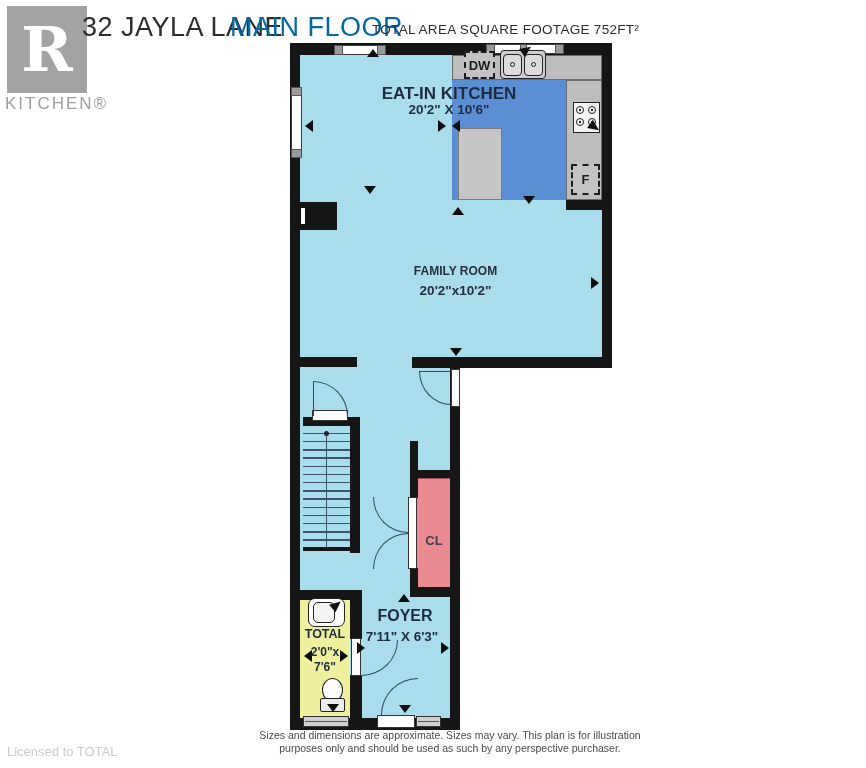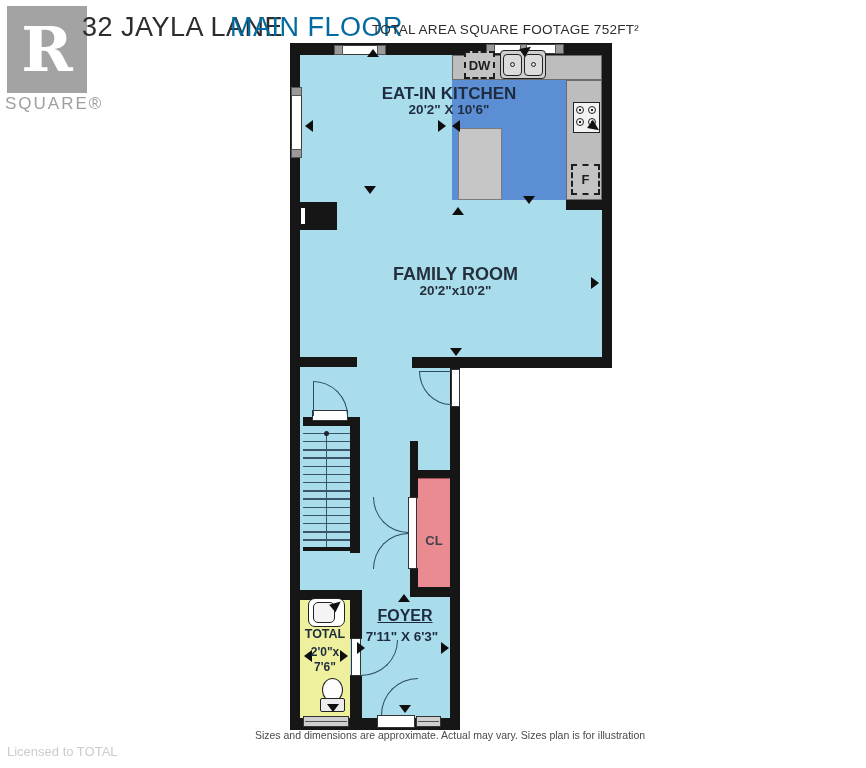--- a/index.html
+++ b/index.html
@@ -64,40 +64,40 @@
   .bsink-in{background:#f4f4f4;border:1.2px solid #222;border-radius:5px;box-sizing:border-box;}
   .faucet{width:0;height:0;border-top:5px solid transparent;border-bottom:5px solid transparent;
           border-left:11px solid #111;}
   .tbowl{background:#fdfdfd;border:1.5px solid #222;border-radius:50%;box-sizing:border-box;}
   .ttank{background:#ececec;border:1.5px solid #222;border-radius:2px;box-sizing:border-box;}
   .fireslit{background:#fff;}
   
   .roomlabel{text-align:center;color:#1f2c40;font-weight:600;}
   .t-kname{left:378px;top:84px;width:142px;font-size:17px;}
   .t-kdims{left:378px;top:102px;width:142px;font-size:13.5px;}
-  .t-fname{left:378px;top:264px;width:155px;font-size:18px;color:#26303c;}
+  .t-fname{left:378px;top:264px;width:155px;font-size:12px;color:#26303c;}
   .t-fdims{left:378px;top:283px;width:155px;font-size:13.5px;color:#26303c;}
   .t-cl{left:416px;top:533px;width:36px;font-size:13px;color:#42424c;font-weight:600;}
-  .t-foyer{left:358px;top:607px;width:94px;font-size:16px;text-decoration:underline;}
+  .t-foyer{left:358px;top:607px;width:94px;font-size:16px;}
   .t-foydims{left:350px;top:629px;width:104px;font-size:13.5px;}
   .t-bath{left:299px;top:627px;width:52px;font-size:12.5px;}
   .t-bathd1{left:299px;top:645px;width:52px;font-size:12px;}
   .t-bathd2{left:299px;top:660px;width:52px;font-size:12px;}
   
   .disclaimer{left:250px;top:729px;width:400px;text-align:center;font-size:10.5px;
               color:#4a4a4a;line-height:12.5px;}
   .license{left:7px;top:744px;font-size:13px;color:#cccccc;}
 </style>
 </head>
 <body>
 
 <div id="canvas">
 
   <div class="abs logo-box">R</div>
-  <div class="abs logo-text">SQUARE®</div>
+  <div class="abs logo-text">KITCHEN®</div>
   <div class="abs h-address">32 JAYLA LANE</div>
   <div class="abs h-floor">MAIN FLOOR</div>
   <div class="abs h-area">TOTAL AREA SQUARE FOOTAGE 752FT²</div>
 
   <div class="abs floor" style="left:300px;top:55px;width:302px;height:302px;"></div>
   <div class="abs floor" style="left:300px;top:357px;width:150px;height:361px;"></div>
   <div class="abs counter" style="left:452px;top:55px;width:150px;height:25px;"></div>
   <div class="abs counter" style="left:566px;top:80px;width:36px;height:120px;"></div>
   <div class="abs kblue" style="left:452px;top:80px;width:114px;height:120px;"></div>
   <div class="abs island" style="left:458px;top:128px;width:44px;height:72px;"></div>
@@ -201,17 +201,18 @@
   <div class="abs roomlabel t-fname">FAMILY ROOM</div>
   <div class="abs roomlabel t-fdims">20'2"x10'2"</div>
   <div class="abs roomlabel t-cl">CL</div>
   <div class="abs roomlabel t-foyer">FOYER</div>
   <div class="abs roomlabel t-foydims">7'11" X 6'3"</div>
   <div class="abs roomlabel t-bath">TOTAL</div>
   <div class="abs roomlabel t-bathd1">2'0"x</div>
   <div class="abs roomlabel t-bathd2">7'6"</div>
 
   <div class="abs disclaimer">
-    <div>Sizes and dimensions are approximate. Actual may vary. Sizes plan is for illustration</div>
+    <div>Sizes and dimensions are approximate. Sizes may vary. This plan is for illustration</div>
+    <div>purposes only and should be used as such by any perspective purchaser.</div>
   </div>
   <div class="abs license">Licensed to TOTAL</div>
 
 </div>
 
 </body></html>

